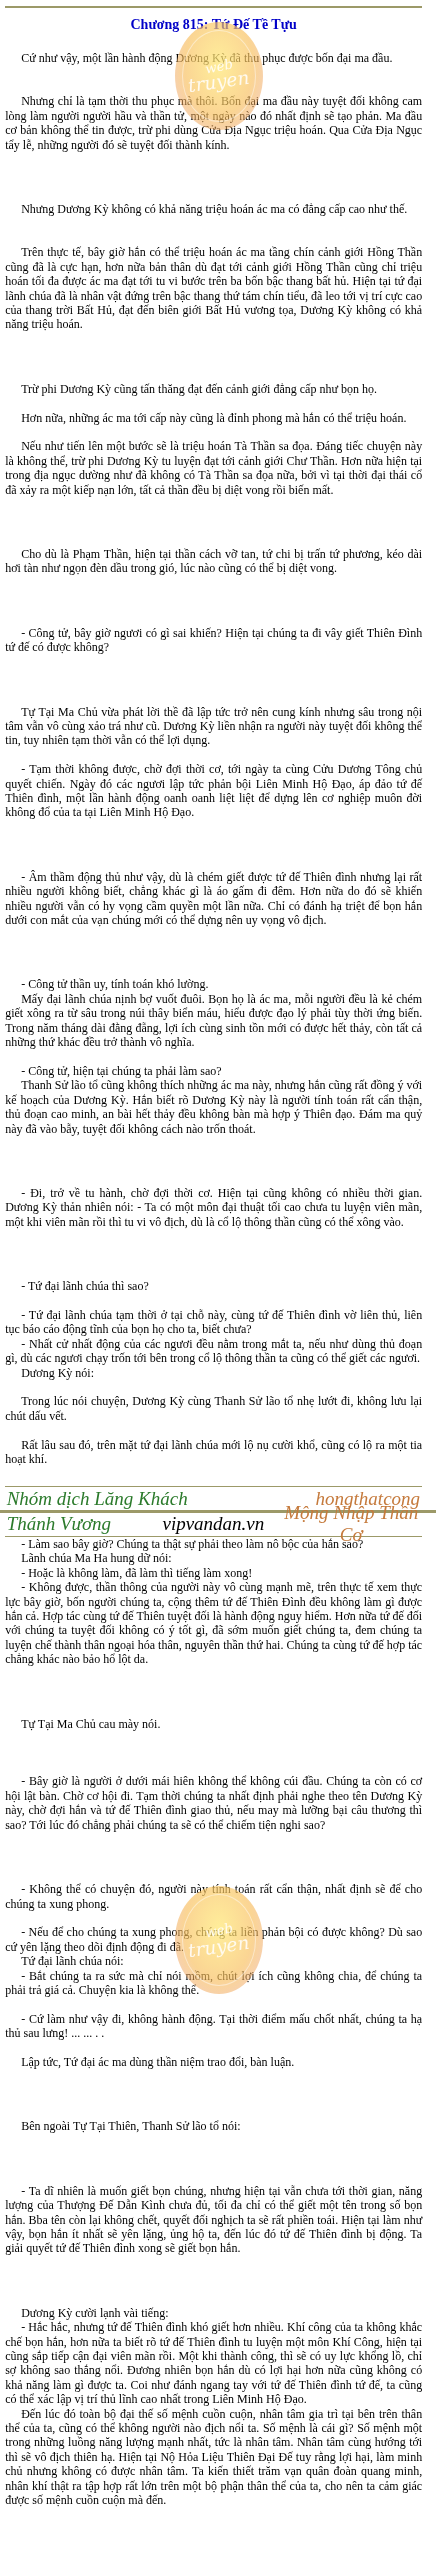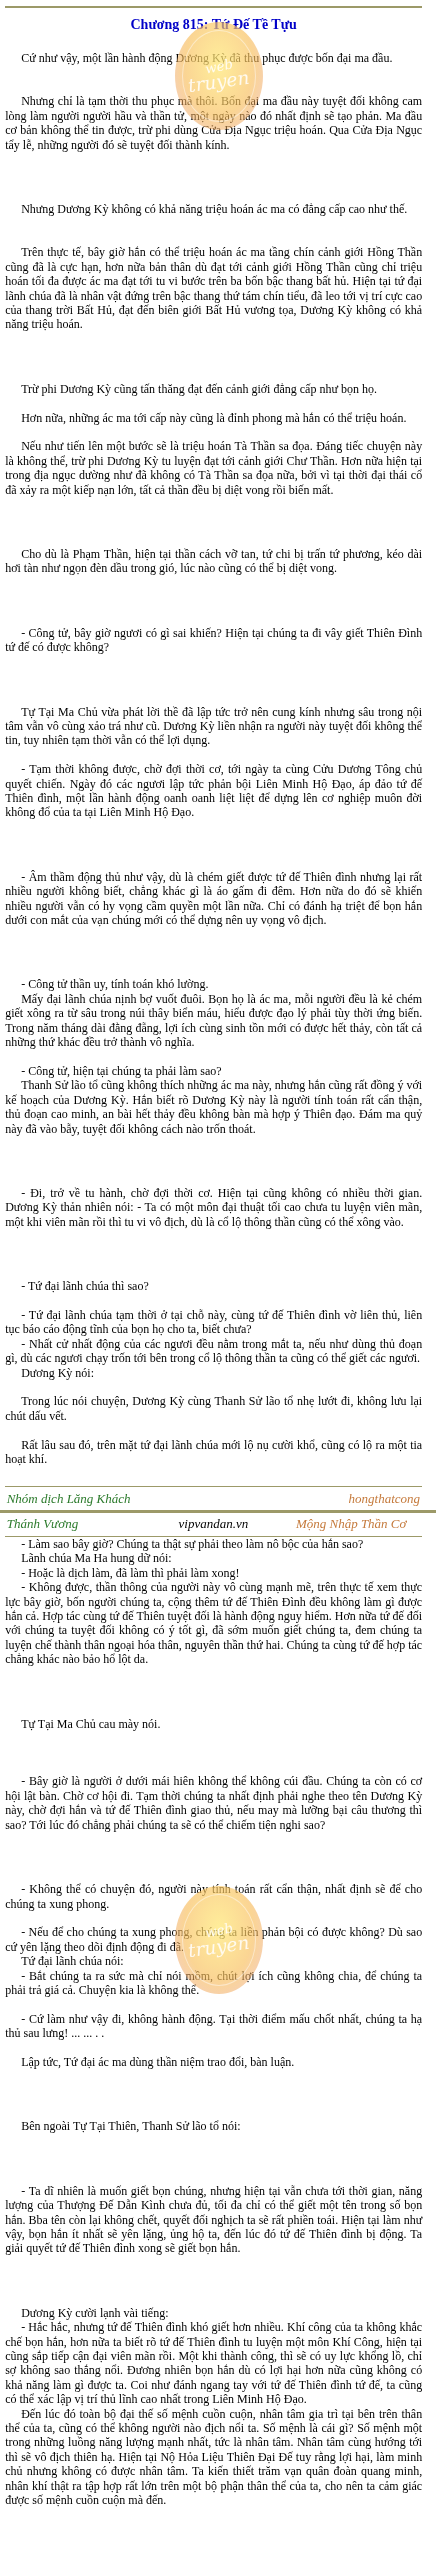--- a/index.html
+++ b/index.html
@@ -8,21 +8,21 @@
   .content { margin: 0 14px 0 5.2px; width: 417px; }
   .top-rule { height: 1.5px; background: #9c9968; margin: 6.2px 14px 0 5.2px; width: 417px; }
   .chapter-title { text-align: center; color: #0000c8; font-size: 14px; margin: 8.2px 0 17.5px 0; line-height: 17.5px; }
   .para { font-size: 12px; line-height: 14.4px; text-align: justify; text-indent: 16px; margin: 0; }
   .gap-s { height: 14.4px; }
   .gap-m { height: 29px; }
   .gap-l { height: 50px; }
   .page-break { margin: 5.2px 0 0 0; }
   .pb-rule { height: 1.5px; background: #9c9968; margin: 0 14px 0 5.2px; width: 417px; }
   .pb-rule-full { height: 2.1px; background: #9c9968; width: 436px; }
-  .pb-row { display: flex; justify-content: space-between; align-items: center; height: 23px; margin: 0 14px 0 5.2px; width: 417px; font-style: italic; font-size: 13px; }
+  .pb-row { display: flex; justify-content: space-between; align-items: center; height: 23px; margin: 0 14px 0 5.2px; width: 417px; font-style: italic; font-size: 19px; }
   .pb-green { color: #2b7a2b; padding-left: 1.5px; }
   .pb-orange { color: #c57a3c; padding-right: 2.1px; }
   .pb-gray { color: #000000; }
   .pb-row.three > span { flex: 1; }
   .pb-row.three > span:nth-child(2) { text-align: center; }
   .pb-row.three > span:nth-child(3) { text-align: center; }
   .watermark { position: absolute; width: 88px; height: 108px; border-radius: 50%;
     background: radial-gradient(ellipse at 50% 40%, rgba(255,232,120,0.75) 0%, rgba(248,190,90,0.65) 55%, rgba(235,150,90,0.45) 80%, rgba(255,255,255,0) 100%);
     display: flex; align-items: center; justify-content: center; pointer-events: none; }
   .watermark-inner { width: 72px; height: 90px; border-radius: 50%; border: 1px solid rgba(255,255,255,0.45);
@@ -95,21 +95,21 @@
       <span class="pb-green">Thánh Vương</span>
       <span class="pb-gray">vipvandan.vn</span>
       <span class="pb-orange">Mộng Nhập Thần Cơ</span>
     </div>
     <div class="pb-rule"></div>
   </div>
 
   <div class="content">
     <p class="para">- Làm sao bây giờ? Chúng ta thật sự phải theo làm nô bộc của hắn sao?</p>
     <p class="para">Lãnh chúa Ma Ha hung dữ nói:</p>
-    <p class="para">- Hoặc là dịch làm, đã làm thì phải làm xong!</p>
+    <p class="para">- Hoặc là không làm, đã làm thì tiếng làm xong!</p>
     <p class="para">- Không được, thần thông của người này vô cùng mạnh mẽ, trên thực tế xem thực lực bây giờ, bốn người chúng ta, cộng thêm tứ đế Thiên Đình đều không làm gì được hắn cả. Hợp tác cùng tứ đế Thiên tuyệt đối là hành động nguy hiểm. Hơn nữa tứ đế đối với chúng ta tuyệt đối không có ý tốt gì, đã sớm muốn giết chúng ta, đem chúng ta luyện chế thành thân ngoại hóa thân, nguyên thần thứ hai. Chúng ta cùng tứ đế hợp tác chẳng khác nào bảo hổ lột da.</p>
     <div class="gap-l"></div>
     <p class="para">Tự Tại Ma Chủ cau mày nói.</p>
     <div class="gap-s"></div>
     <div class="gap-m"></div>
     <p class="para">- Bây giờ là người ở dưới mái hiên không thể không cúi đầu. Chúng ta còn có cơ hội lật bàn. Chờ cơ hội đi. Tạm thời chúng ta nhất định phải nghe theo tên Dương Kỳ này, chờ đợi hắn và tứ đế Thiên đình giao thủ, nếu may mà lưỡng bại câu thương thì sao? Tới lúc đó chẳng phải chúng ta sẽ có thể chiếm tiện nghi sao?</p>
     <div class="gap-l"></div>
     <p class="para">- Không thể có chuyện đó, người này tính toán rất cẩn thận, nhất định sẽ để cho chúng ta xung phong.</p>
     <div class="gap-s"></div>
     <p class="para">- Nếu để cho chúng ta xung phong, chúng ta liền phản bội có được không? Dù sao cứ yên lặng theo dõi định động đi đã.</p>

